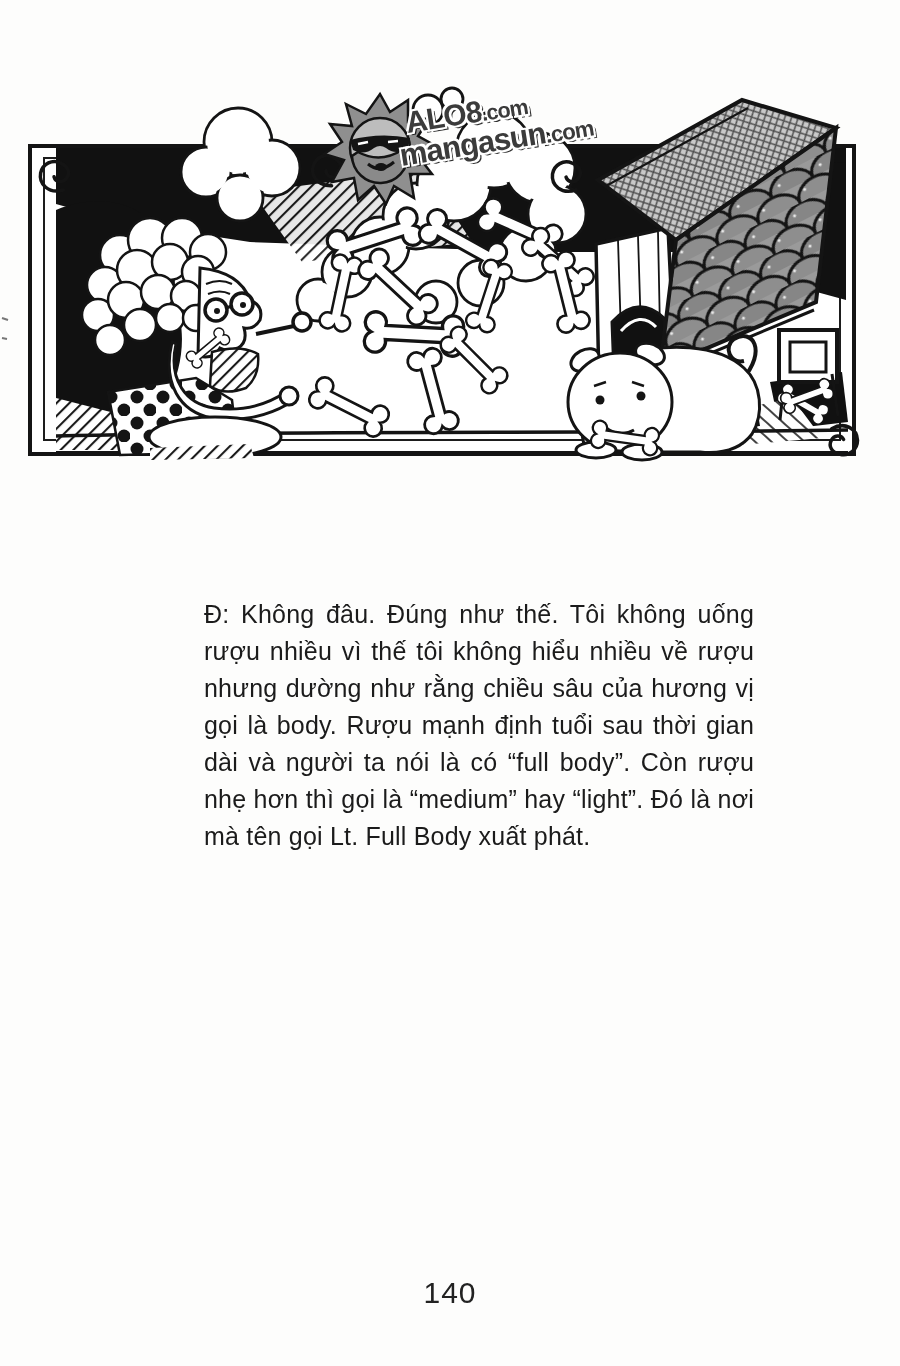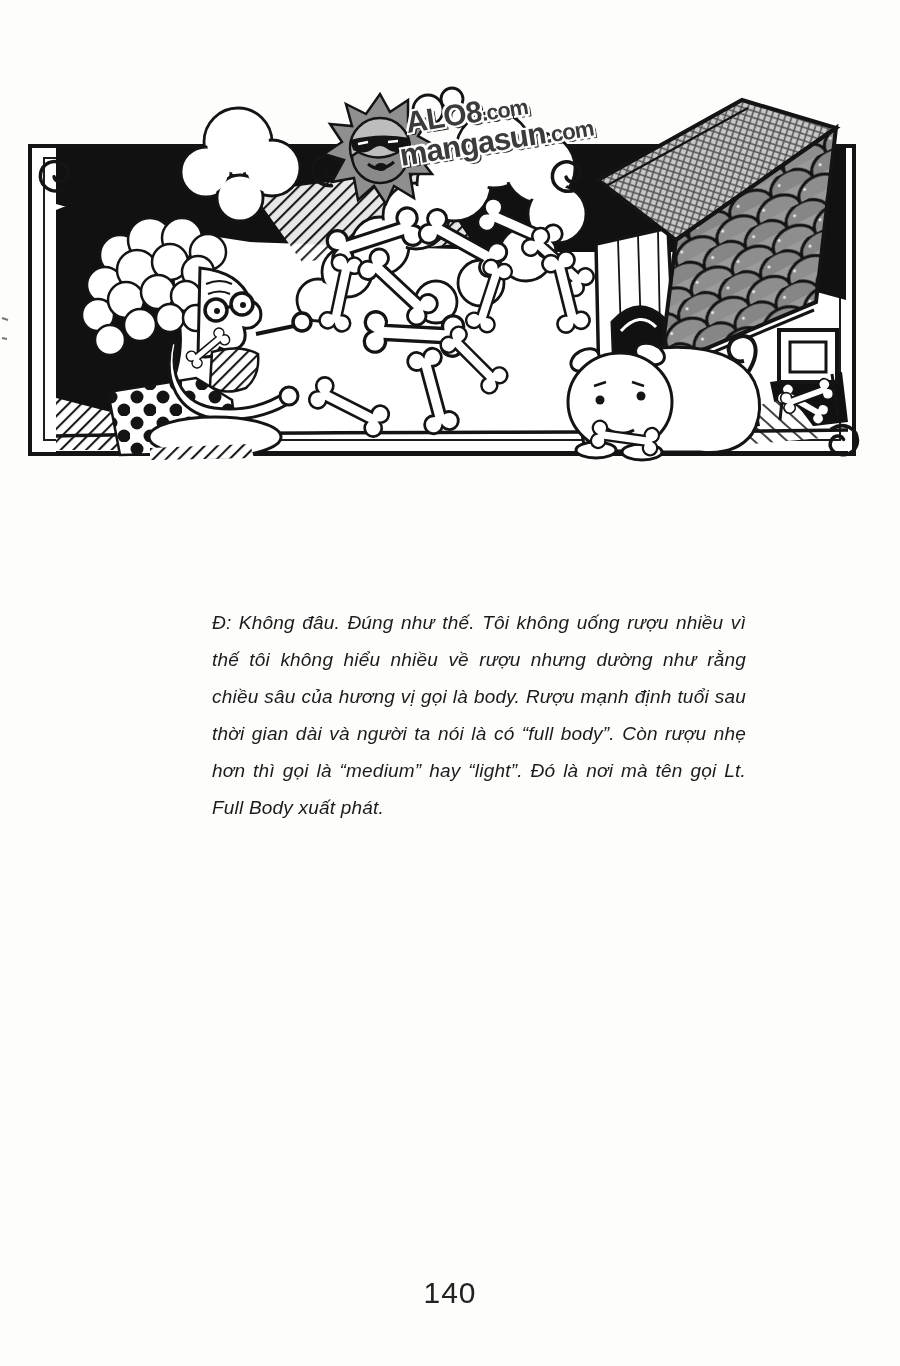--- a/index.html
+++ b/index.html
@@ -30,22 +30,22 @@
   .text-block{
     position:absolute;left:204px;top:596px;width:550px;z-index:2;
     text-align:justify;
   }
   .question{
     margin:0 0 17px 0;
     font-style:italic;
     font-size:27.5px;line-height:38px;letter-spacing:.2px;
   }
   .answer{
-    margin:8px;
-    font-size:19px;line-height:37px;letter-spacing:.2px;font-style:italic;
+    margin:0;
+    font-size:25px;line-height:37px;letter-spacing:.2px;
   }
   .page-number{
     position:absolute;left:0;top:1276px;width:100%;
     text-align:center;font-size:30px;letter-spacing:1px;color:#222;
   }
 </style>
 </head>
 <body>
 
 <div class="page">

